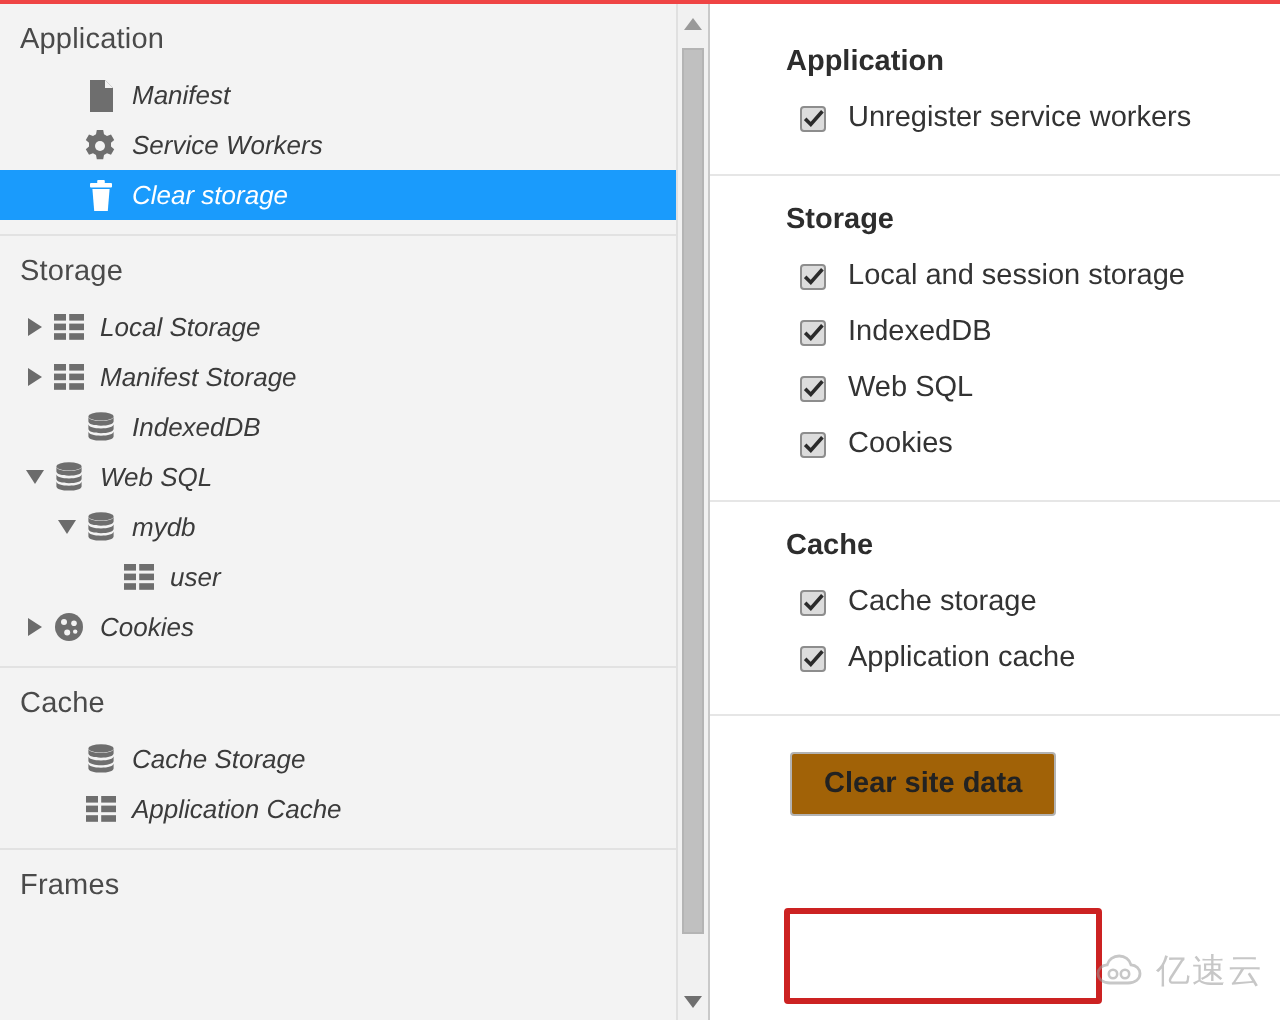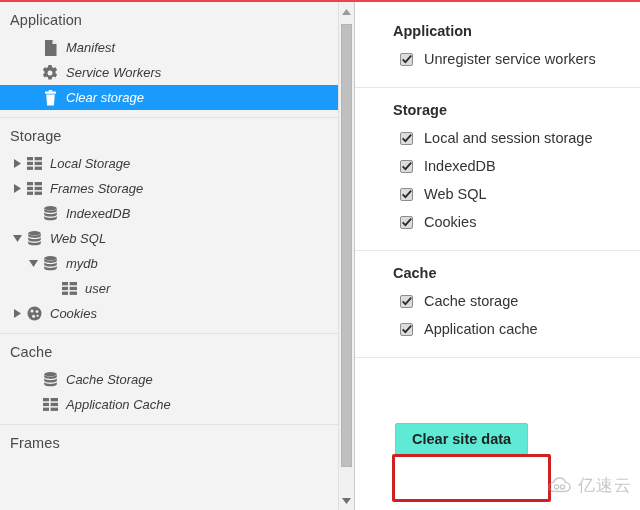--- a/index.html
+++ b/index.html
@@ -184,26 +184,25 @@
 
   .btn-area {
     padding: 18px 0 0 40px;
   }
   .clear-btn {
     display: inline-block;
     padding: 7px 16px;
     font-size: 14.5px;
     font-weight: bold;
     color: #222222;
-    background: #5eead4;
+    background: #a16207;
     border: 1px solid #b3b3b3;
     border-radius: 2px;
     font-family: "Liberation Sans", sans-serif;
     cursor: pointer;
-    margin-top: 47px;
   }
 
   
   .annotation-box {
     position: absolute;
     left: 37px;
     top: 452px;
     width: 159px;
     height: 48px;
     border: 3px solid #cc2222;
@@ -300,21 +299,21 @@
             <span class="ico">
               <svg width="15" height="13" viewBox="0 0 15 13">
                 <rect x="0" y="0" width="6" height="3.3" fill="#6e6e6e"></rect>
                 <rect x="7.6" y="0" width="7.4" height="3.3" fill="#6e6e6e"></rect>
                 <rect x="0" y="4.8" width="6" height="3.3" fill="#6e6e6e"></rect>
                 <rect x="7.6" y="4.8" width="7.4" height="3.3" fill="#6e6e6e"></rect>
                 <rect x="0" y="9.6" width="6" height="3.3" fill="#6e6e6e"></rect>
                 <rect x="7.6" y="9.6" width="7.4" height="3.3" fill="#6e6e6e"></rect>
               </svg>
             </span>
-            <span class="row-label">Frames Storage</span>
+            <span class="row-label">Manifest Storage</span>
           </div>
           <div class="tree-row ind-1">
             <span class="twisty"></span>
             <span class="ico">
               <svg width="15" height="15" viewBox="0 0 15 15">
                 <ellipse cx="7.5" cy="2.2" rx="6.3" ry="2.1" fill="#6e6e6e"></ellipse>
                 <path d="M1.2 2.4 v2.4 c0 1.2 2.8 2.1 6.3 2.1 s6.3-.9 6.3-2.1 V2.4 c0 1.2-2.8 2.1-6.3 2.1 S1.2 3.6 1.2 2.4z" fill="#6e6e6e"></path>
                 <path d="M1.2 6.1 v2.4 c0 1.2 2.8 2.1 6.3 2.1 s6.3-.9 6.3-2.1 V6.1 c0 1.2-2.8 2.1-6.3 2.1 S1.2 7.3 1.2 6.1z" fill="#6e6e6e"></path>
                 <path d="M1.2 9.8 v2.4 c0 1.2 2.8 2.1 6.3 2.1 s6.3-.9 6.3-2.1 V9.8 c0 1.2-2.8 2.1-6.3 2.1 S1.2 11 1.2 9.8z" fill="#6e6e6e"></path>
               </svg>

